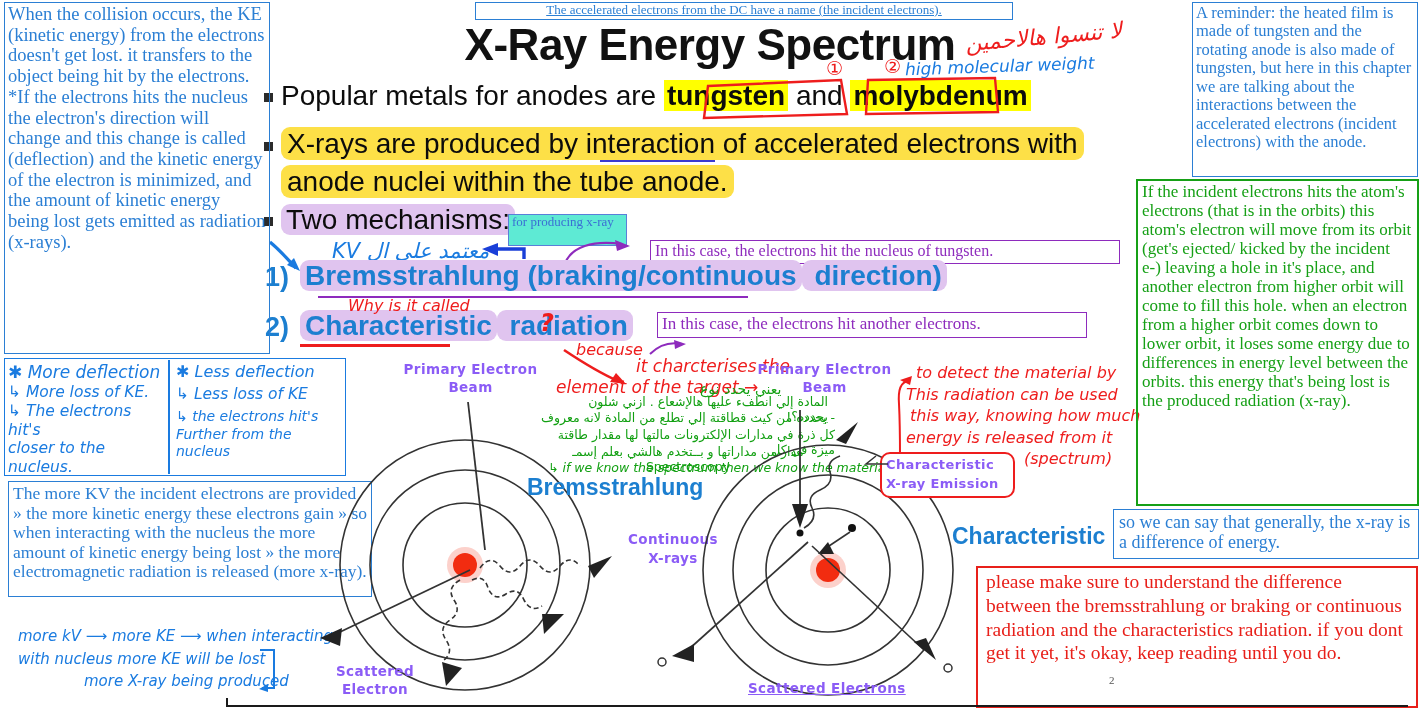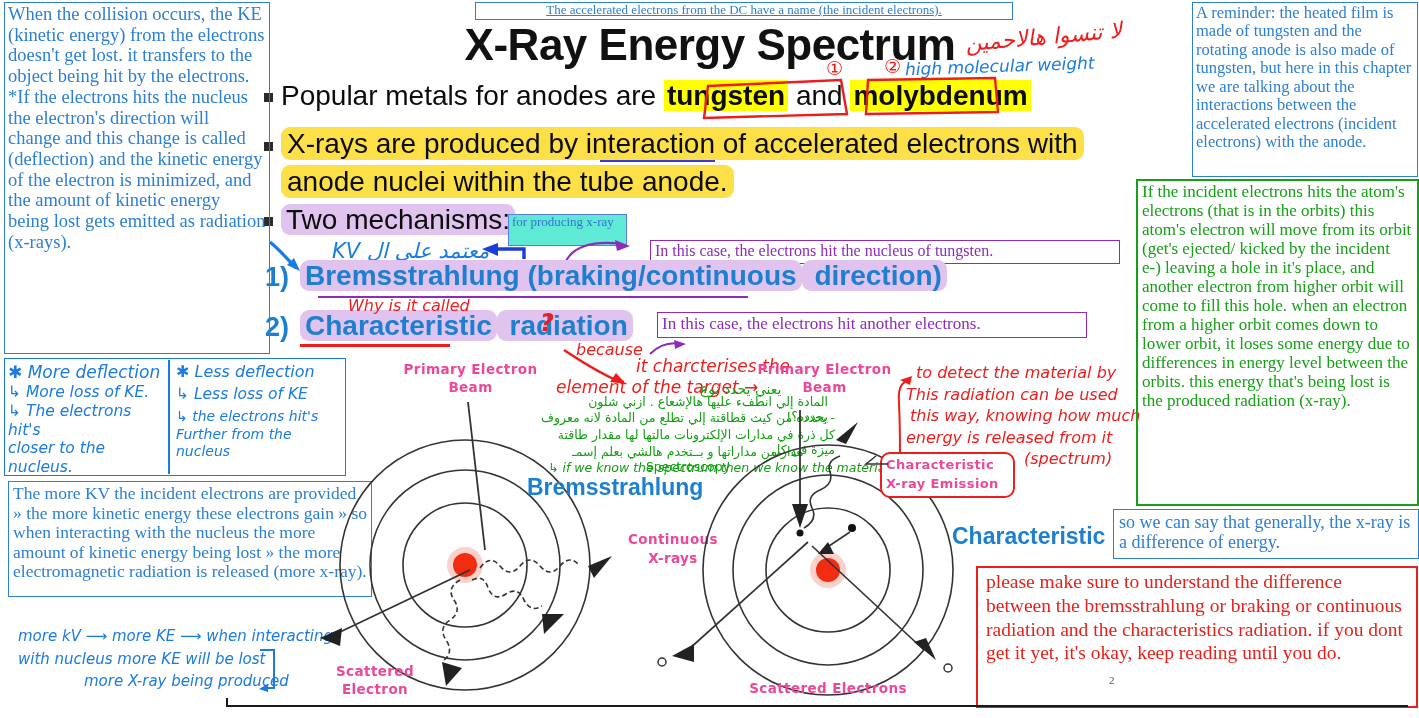--- a/index.html
+++ b/index.html
@@ -25,21 +25,21 @@
   .num{font-family:"Liberation Sans",sans-serif;font-weight:bold;color:#1c7fd0;font-size:27px;}
 
   
   .hand{font-family:"DejaVu Sans",sans-serif;font-style:italic;line-height:1.15;}
   .hand-blue{color:#1a7be0;}
   .hand-red{color:#ee1d1d;}
   .hand-green{color:#12a012;}
   .hand-ar{font-family:"DejaVu Sans",sans-serif;color:#12a012;direction:rtl;}
 
   
-  .diaglabel{font-family:"DejaVu Sans",sans-serif;font-weight:bold;color:#ec4899;
+  .diaglabel{font-family:"DejaVu Sans",sans-serif;font-weight:bold;color:#8b5cf6;
              letter-spacing:.4px;text-align:center;}
   .secname{font-family:"Liberation Sans",sans-serif;font-weight:bold;color:#1c7fd0;}
 
   .redbox{border:2px solid #ee1d1d;border-radius:10px;}
   .slidenum{font-family:"Liberation Serif",serif;color:#555;font-size:11px;}
   svg{display:block;overflow:visible;}
 </style>
 </head>
 <body>
 
@@ -259,20 +259,20 @@
 
 <div class="abs redbox" style="left:880px;top:452px;width:135px;height:46px;background:#fff;"></div>
 <div class="abs diaglabel" style="left:886px;top:456px;width:124px;font-size:13px;line-height:1.45;text-align:left;">
   <div>Characteristic</div>
   <div>X-ray Emission</div>
 </div>
 <svg class="abs" style="left:852px;top:440px;width:40px;height:40px;">
   <path d="M36,24 L14,24 L24,16" fill="none" stroke="#333" stroke-width="1.5"></path>
 </svg>
 
-<div class="abs diaglabel" style="left:748px;top:680px;width:160px;font-size:13.5px;text-align:center;">Scattered Electrons</div>
+<div class="abs diaglabel" style="left:748px;top:680px;width:160px;font-size:13.5px;text-align:left;text-decoration:underline;">Scattered Electrons</div>
 
 <div class="abs secname" style="left:952px;top:523px;font-size:23px;">Characteristic</div>
 
 <div class="abs slidenum" style="left:1109px;top:674px;">2</div>
 
 <div class="abs" style="left:226px;top:705px;width:1182px;height:2px;background:#1a1a1a;"></div>
 <div class="abs" style="left:226px;top:698px;width:2px;height:9px;background:#1a1a1a;"></div>
 
 </body></html>

